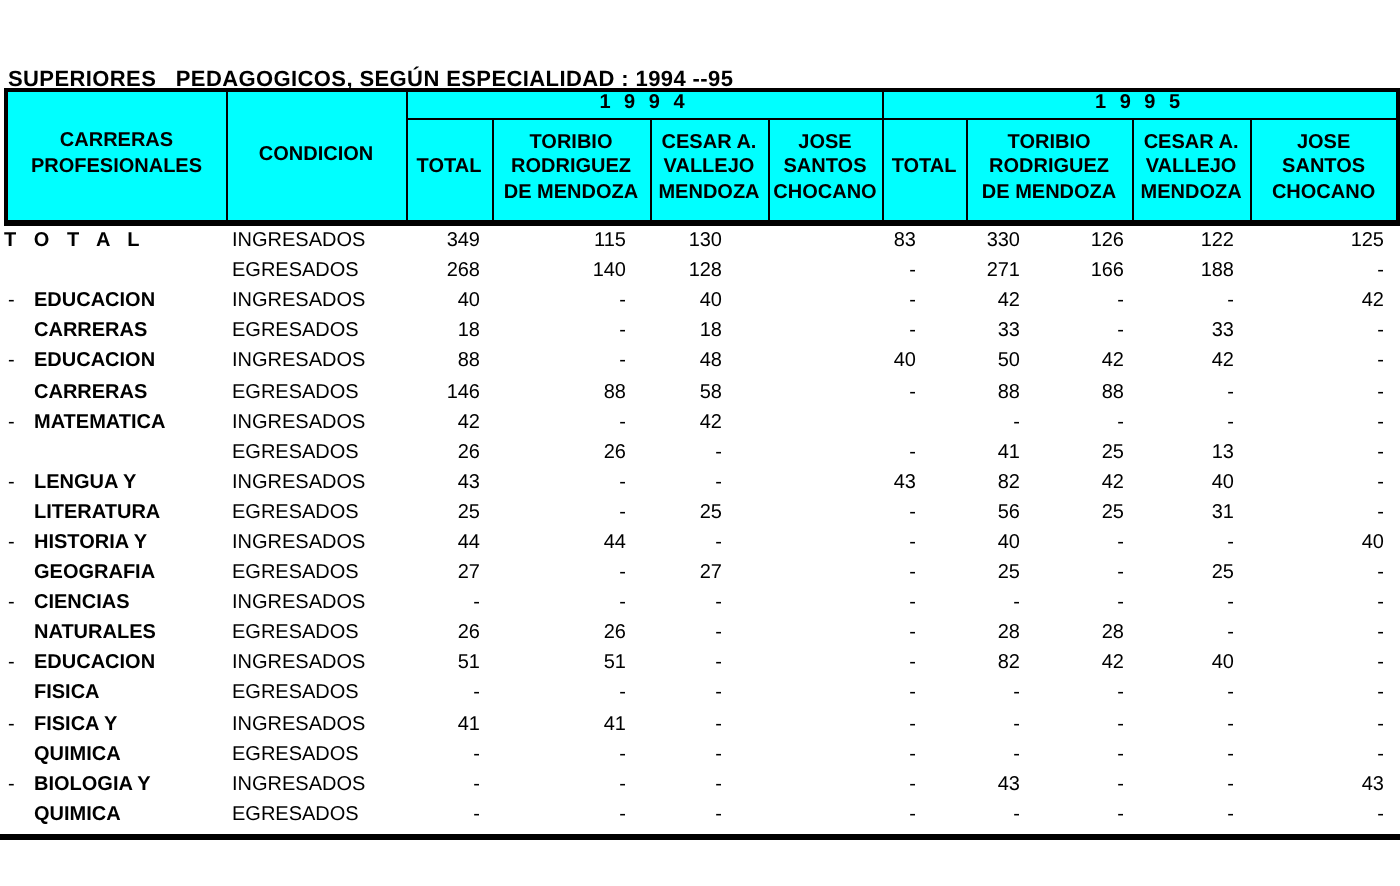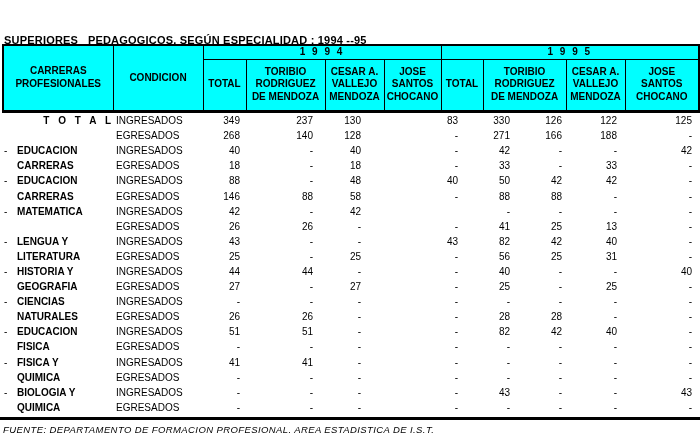--- a/index.html
+++ b/index.html
@@ -15,21 +15,21 @@
   tr.year-row th { height:14px; }
   tr.col-row th { height:52px; }
   th.thick-l { border-left:3px solid #000; }
   th.year-label { letter-spacing:2px; }
 
   .tbody { position:absolute; left:2px; top:113px; width:694px; }
   .row { display:grid; grid-template-columns:112px 90px 40px 73px 48px 97px 52px 52px 55px 75px; height:15.1px; align-items:center; font-size:10px; }
   .row .num { text-align:right; padding-right:4px; white-space:nowrap; }
   .row .label { font-weight:bold; position:relative; padding-left:15px; white-space:nowrap; }
   .row .label .dash { position:absolute; left:2px; top:0; font-weight:normal; }
-  .row .label.total { padding-left:0; text-align:right; letter-spacing:3px; }
+  .row .label.total { padding-left:0; text-align:left; letter-spacing:3px; }
   .row .cond { padding-left:2px; white-space:nowrap; }
 
   .rule { position:absolute; left:0; top:417px; width:700px; height:3px; background:#000; }
   .fuente { position:absolute; left:3px; top:424px; font-size:9.5px; font-style:italic; letter-spacing:0.4px; white-space:pre; }
 </style>
 </head>
 <body>
 
 <div class="page">
 
@@ -81,21 +81,21 @@
 CHOCANO</th>
     </tr>
   </tbody>
     </table>
 
   <div class="tbody">
   <div class="row">
     <div class="label total"><span class="dash"></span><span class="name">T O T A L</span></div>
     <div class="cond">INGRESADOS</div>
     <div class="num">349</div>
-    <div class="num">237</div>
+    <div class="num">115</div>
     <div class="num">130</div>
     <div class="num">83</div>
     <div class="num">330</div>
     <div class="num">126</div>
     <div class="num">122</div>
     <div class="num">125</div>
   </div>
 
   <div class="row">
     <div class="label"><span class="dash"></span><span class="name"></span></div>
@@ -340,15 +340,14 @@
     <div class="num">-</div>
     <div class="num">-</div>
     <div class="num">-</div>
     <div class="num">-</div>
     <div class="num">-</div>
   </div>
 </div>
 
   <div class="rule"></div>
 
-  <div class="fuente">FUENTE: DEPARTAMENTO DE FORMACION PROFESIONAL. AREA ESTADISTICA DE I.S.T.</div>
 
 </div>
 
 </body></html>

